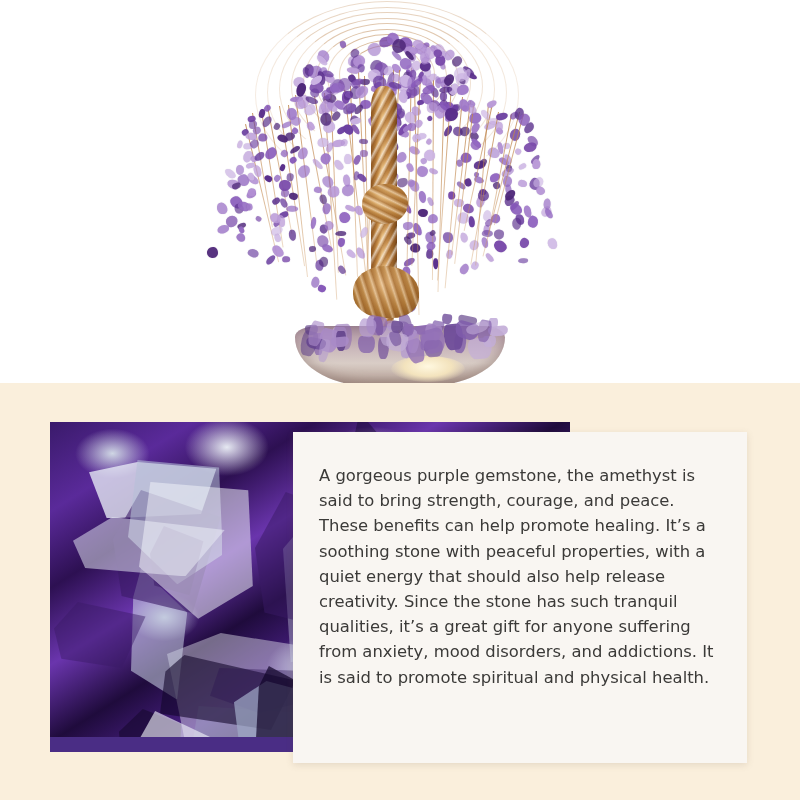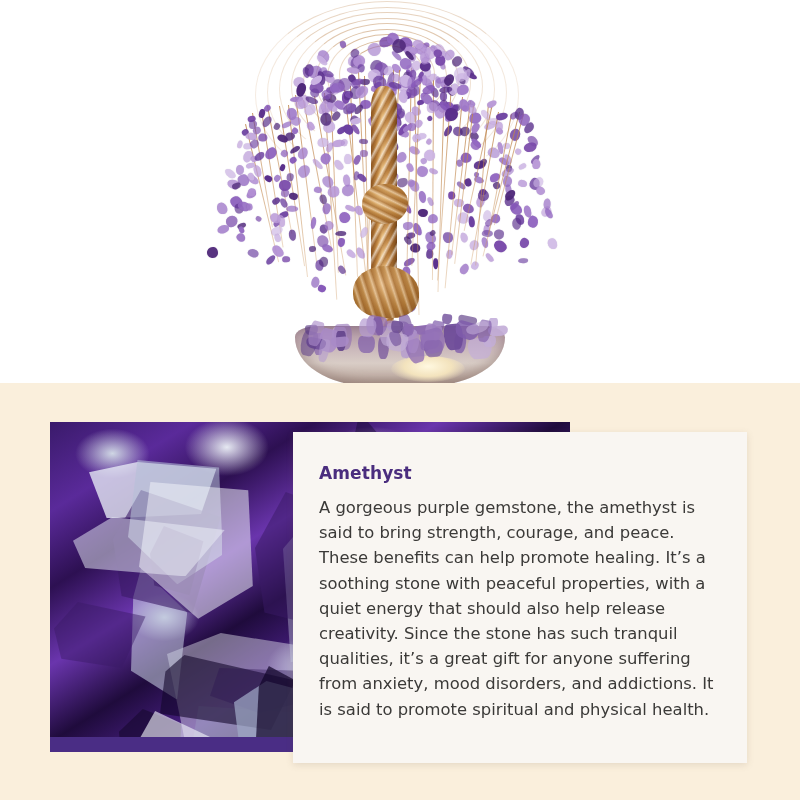--- a/index.html
+++ b/index.html
@@ -874,19 +874,18 @@
             <polygon points="0,18 38,0 100,12 88,92 14,100" fill="#1b0a36"></polygon>
           </svg>
           <svg width="113.80174402510828" height="136.81353573538993" viewBox="0 0 100 100" preserveAspectRatio="none" style="position: absolute; left: 89.0332px; top: 59.8517px; opacity: 0.52;">
             <polygon points="10,0 96,6 100,76 52,100 0,62" fill="#f2f4fa"></polygon>
           </svg>
         </div>
       <div class="crystal-bar"></div>
     </div>
 
     <div class="info-card">
-      <h2 class="card-title">Amethyst</h2>
       <p class="card-body">A gorgeous purple gemstone, the amethyst is said to bring strength, courage, and peace. These benefits can help promote healing. It’s a soothing stone with peaceful properties, with a quiet energy that should also help release creativity. Since the stone has such tranquil qualities, it’s a great gift for anyone suffering from anxiety, mood disorders, and addictions. It is said to promote spiritual and physical health.</p>
     </div>
 
   </div>
 
 </div>
 
 </body></html>

